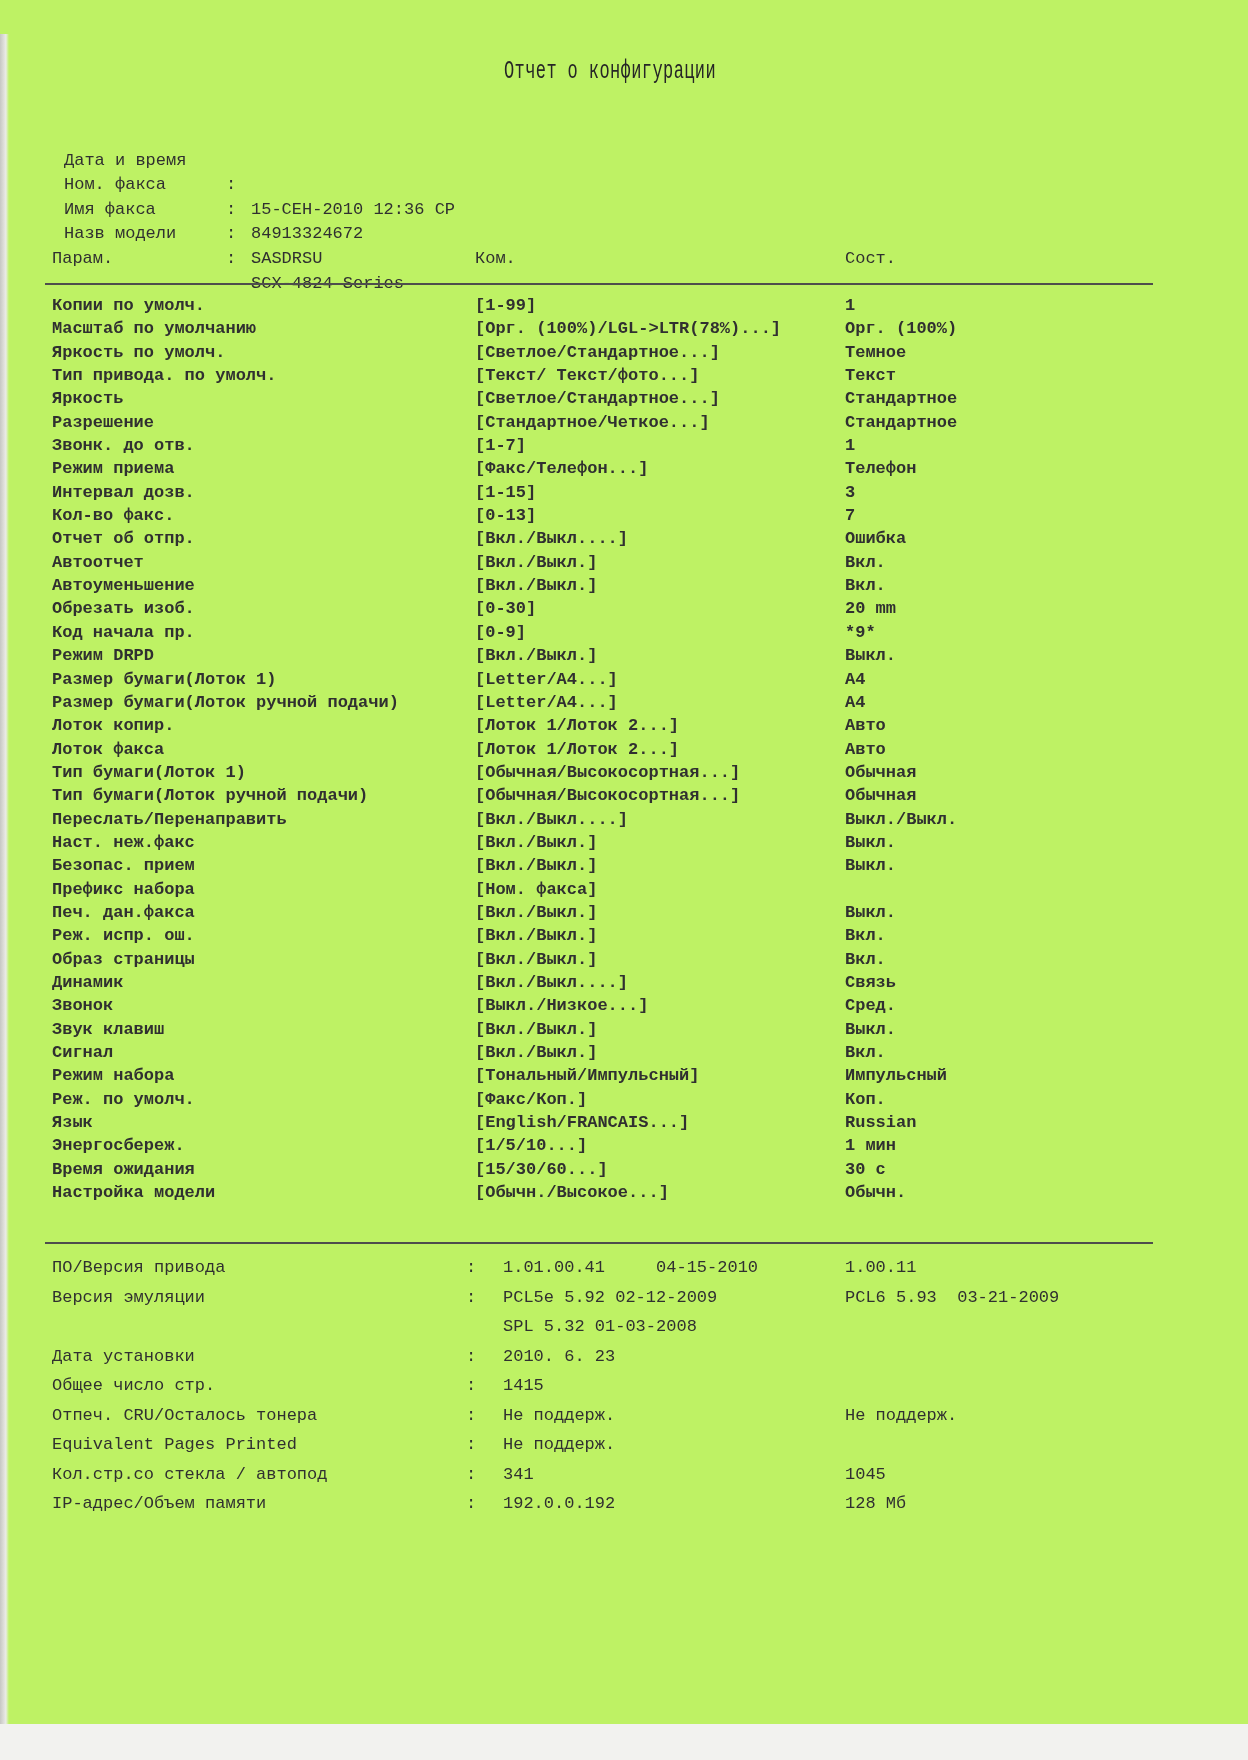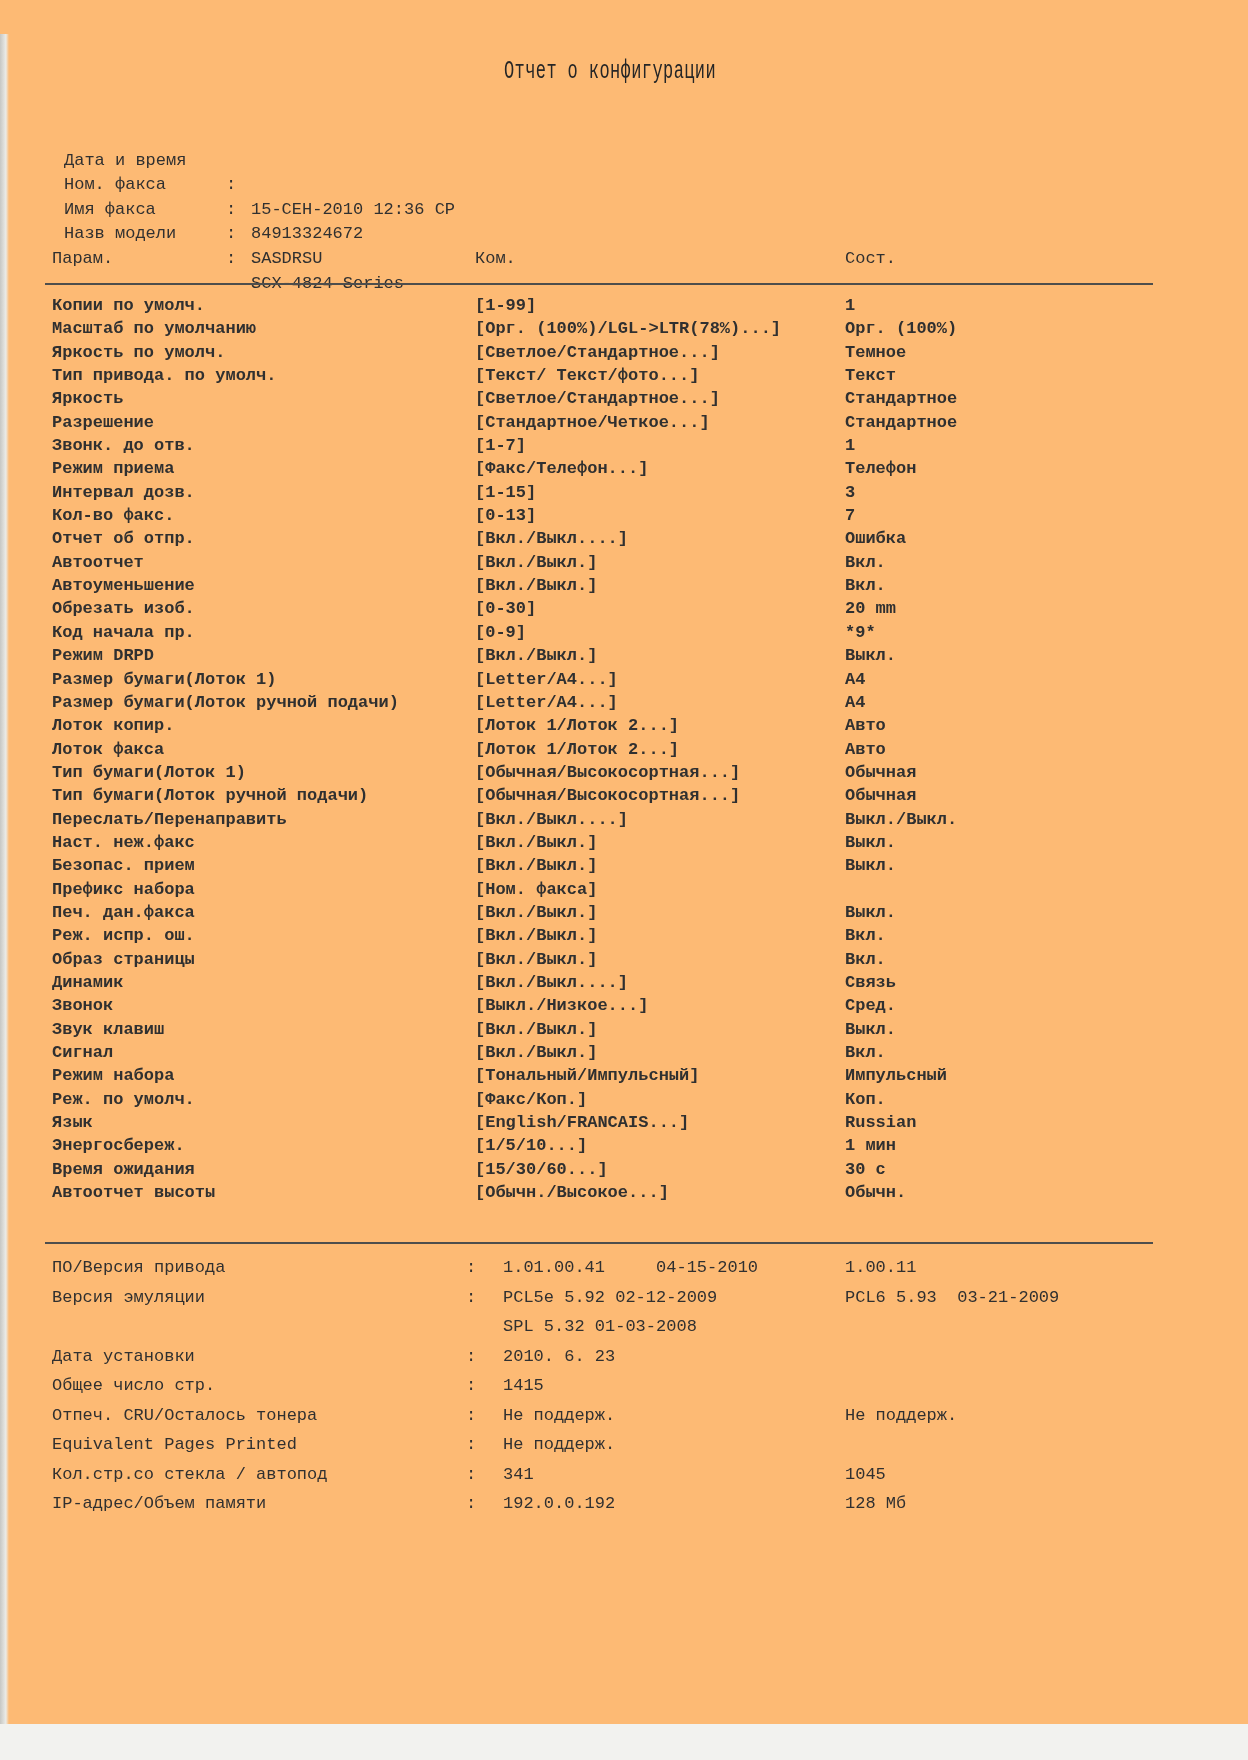--- a/index.html
+++ b/index.html
@@ -1,19 +1,19 @@
 <!DOCTYPE html>
 <html><head>
 <meta charset="utf-8">
 <style>
   * { margin:0; padding:0; box-sizing:border-box; }
   html,body { background:#e8e8e5; }
   #page {
     position:relative; width:1248px; height:1760px;
-    background:#fdba74; overflow:hidden;
+    background:#bef264; overflow:hidden;
     font-family:"Liberation Mono","DejaVu Sans Mono",monospace;
     color:#303030;
   }
   
   .edge-left {
     position:absolute; left:0; top:34px; width:9px; height:1700px;
     background:linear-gradient(to right,#c7c7c3,#ebebe7 65%,rgba(250,250,248,0));
   }
   .edge-bottom {
     position:absolute; left:0; bottom:0; width:100%; height:36px;
@@ -320,21 +320,21 @@
         <span class="c-sost">1 мин</span>
       </div>
 
       <div class="cfg-row">
         <span class="c-param">Время ожидания</span>
         <span class="c-kom">[15/30/60...]</span>
         <span class="c-sost">30 с</span>
       </div>
 
       <div class="cfg-row">
-        <span class="c-param">Автоотчет высоты</span>
+        <span class="c-param">Настройка модели</span>
         <span class="c-kom">[Обычн./Высокое...]</span>
         <span class="c-sost">Обычн.</span>
       </div>
     </div>
 
   <div class="rule rule-2"></div>
 
   <div class="ftr-block">
 
       <div class="ftr-row">

